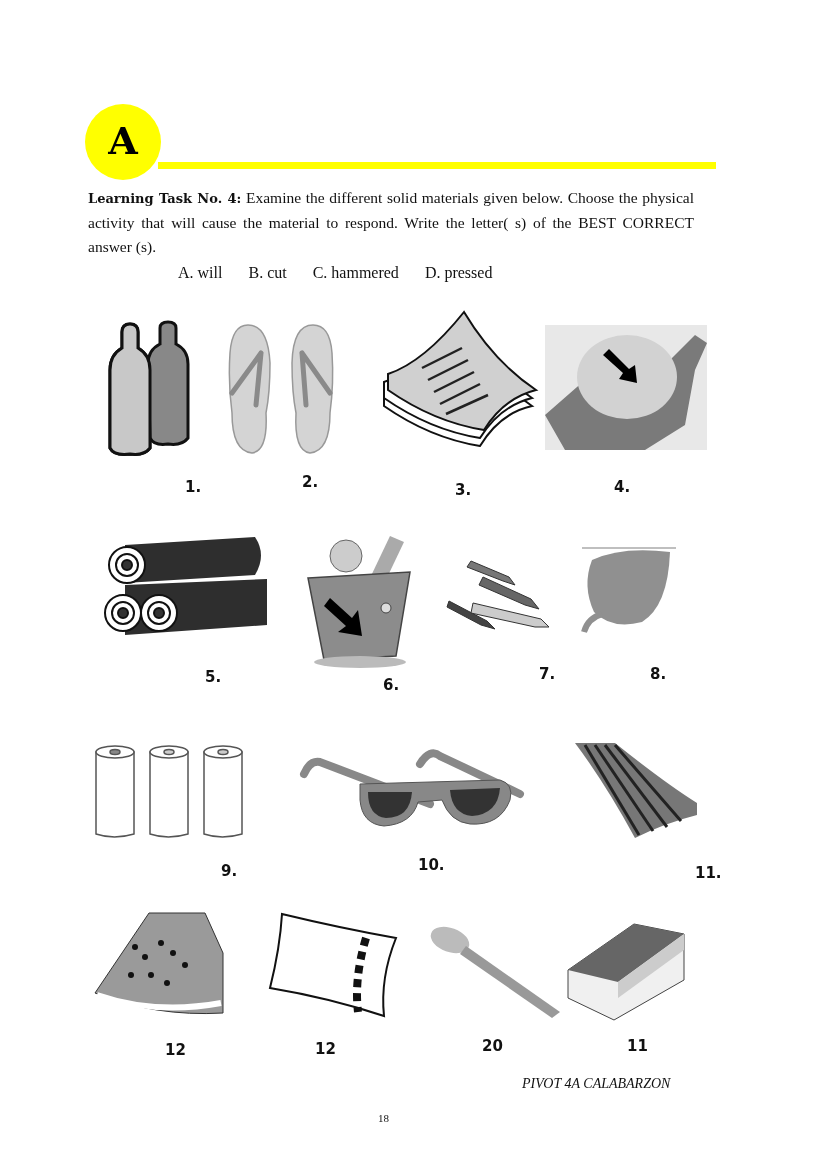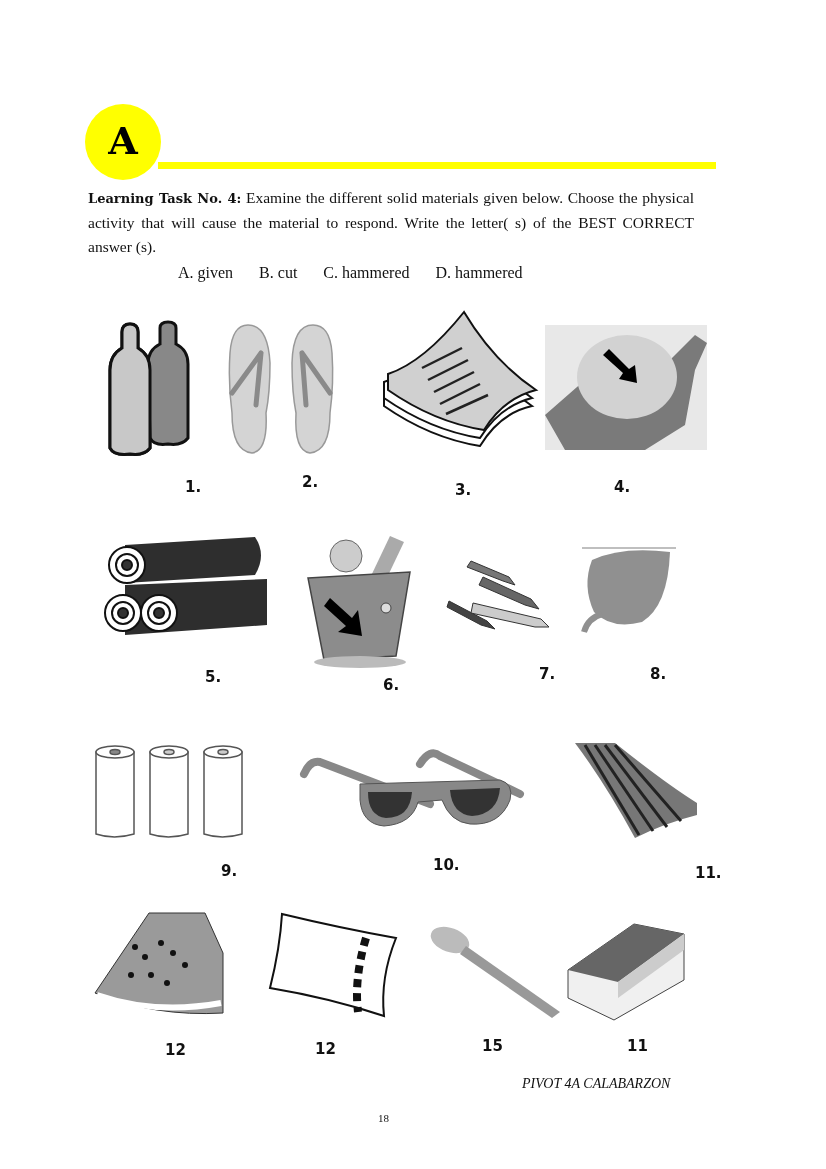--- a/index.html
+++ b/index.html
@@ -27,24 +27,24 @@
 
 <div class="abs badge"></div>
 <div class="abs badge-letter">A</div>
 <div class="abs yellow-bar"></div>
 
 <div class="abs para">
   <b>Learning Task No. 4:</b>
   <span>Examine the different solid materials given below. Choose  the physical activity that  will cause the material to respond. Write the letter( s) of the BEST CORRECT answer (s).</span>
 </div>
 <div class="abs choices">
-  <span>A. given</span>
+  <span>A. will</span>
   <span>B. cut</span>
   <span>C. hammered</span>
-  <span>D. hammered</span>
+  <span>D. pressed</span>
 </div>
 
 <svg class="pic" style="left:104px;top:320px" width="90" height="140">
   <path d="M6,50 Q6,35 18,28 L18,12 Q18,4 26,4 Q34,4 34,12 L34,28 Q46,35 46,50 L46,128 Q40,136 26,134 Q10,136 6,128 Z" fill="#c8c8c8" stroke="#111" stroke-width="3"></path>
   <path d="M44,44 Q44,30 56,24 L56,8 Q56,2 64,2 Q72,2 72,8 L72,24 Q84,30 84,44 L84,118 Q78,126 64,124 Q50,126 46,118 Z" fill="#888" stroke="#111" stroke-width="3"></path>
   <path d="M6,50 Q6,35 18,28 L18,12 Q18,4 26,4 Q34,4 34,12 L34,28 Q46,35 46,50 L46,128 Q40,136 26,134 Q10,136 6,128 Z" fill="#c8c8c8" stroke="#111" stroke-width="3"></path>
 </svg>
 <svg class="pic" style="left:226px;top:323px" width="120" height="135">
   <path d="M22,2 Q42,2 44,40 Q44,70 40,90 Q42,128 26,130 Q6,128 6,90 Q2,60 4,30 Q6,2 22,2 Z" fill="#d4d4d4" stroke="#999" stroke-width="1.5"></path>
   <path d="M87,2 Q67,2 66,40 Q66,70 70,90 Q68,128 84,130 Q104,128 104,90 Q108,60 106,30 Q104,2 87,2 Z" fill="#d4d4d4" stroke="#999" stroke-width="1.5"></path>
@@ -138,21 +138,21 @@
 <svg class="pic" style="left:575px;top:743px" width="122" height="95">
   <path d="M0,0 L40,0 Q90,40 122,60 L122,72 Q90,80 60,95 Q30,40 0,0 Z" fill="#777"></path>
   <g stroke="#222" stroke-width="3">
       <line x1="10" y1="2" x2="64" y2="92"></line>
       <line x1="20" y1="2" x2="78" y2="88"></line>
       <line x1="30" y1="2" x2="92" y2="84"></line>
       <line x1="40" y1="2" x2="106" y2="78"></line>
     </g>
 </svg>
 <div class="abs num" style="left:221px;top:862px">9.</div>
-<div class="abs num" style="left:433px;top:856px">10.</div>
+<div class="abs num" style="left:418px;top:856px">10.</div>
 <div class="abs num" style="left:695px;top:864px">11.</div>
 
 <svg class="pic" style="left:95px;top:913px" width="130" height="102">
   <path d="M54,0 L110,0 L128,40 L128,100 Q60,104 0,80 Z" fill="#9a9a9a" stroke="#333"></path>
   <path d="M2,82 Q60,102 126,90" stroke="#fff" stroke-width="6" fill="none"></path>
   <g fill="#111">
       <circle cx="36" cy="62" r="3"></circle>
       <circle cx="50" cy="44" r="3"></circle>
       <circle cx="66" cy="30" r="3"></circle>
       <circle cx="56" cy="62" r="3"></circle>
@@ -170,17 +170,17 @@
   <ellipse cx="20" cy="16" rx="20" ry="12" fill="#bbb" transform="rotate(20,20,16)"></ellipse>
   <path d="M36,22 L130,88 L122,94 L30,30 Z" fill="#999"></path>
 </svg>
 <svg class="pic" style="left:568px;top:920px" width="118" height="96">
   <path d="M0,50 L66,4 L116,14 L116,60 L46,100 L0,78 Z" fill="#f0f0f0" stroke="#444"></path>
   <path d="M0,50 L66,4 L116,14 L50,62 Z" fill="#666"></path>
   <path d="M50,62 L116,14 L116,30 L50,78 Z" fill="#ccc"></path>
 </svg>
 <div class="abs num" style="left:165px;top:1041px">12</div>
 <div class="abs num" style="left:315px;top:1040px">12</div>
-<div class="abs num" style="left:482px;top:1037px">15</div>
+<div class="abs num" style="left:482px;top:1037px">20</div>
 <div class="abs num" style="left:627px;top:1037px">11</div>
 
 <div class="abs footer-brand">PIVOT 4A CALABARZON</div>
 <div class="abs page-no">18</div>
 
 </body></html>

